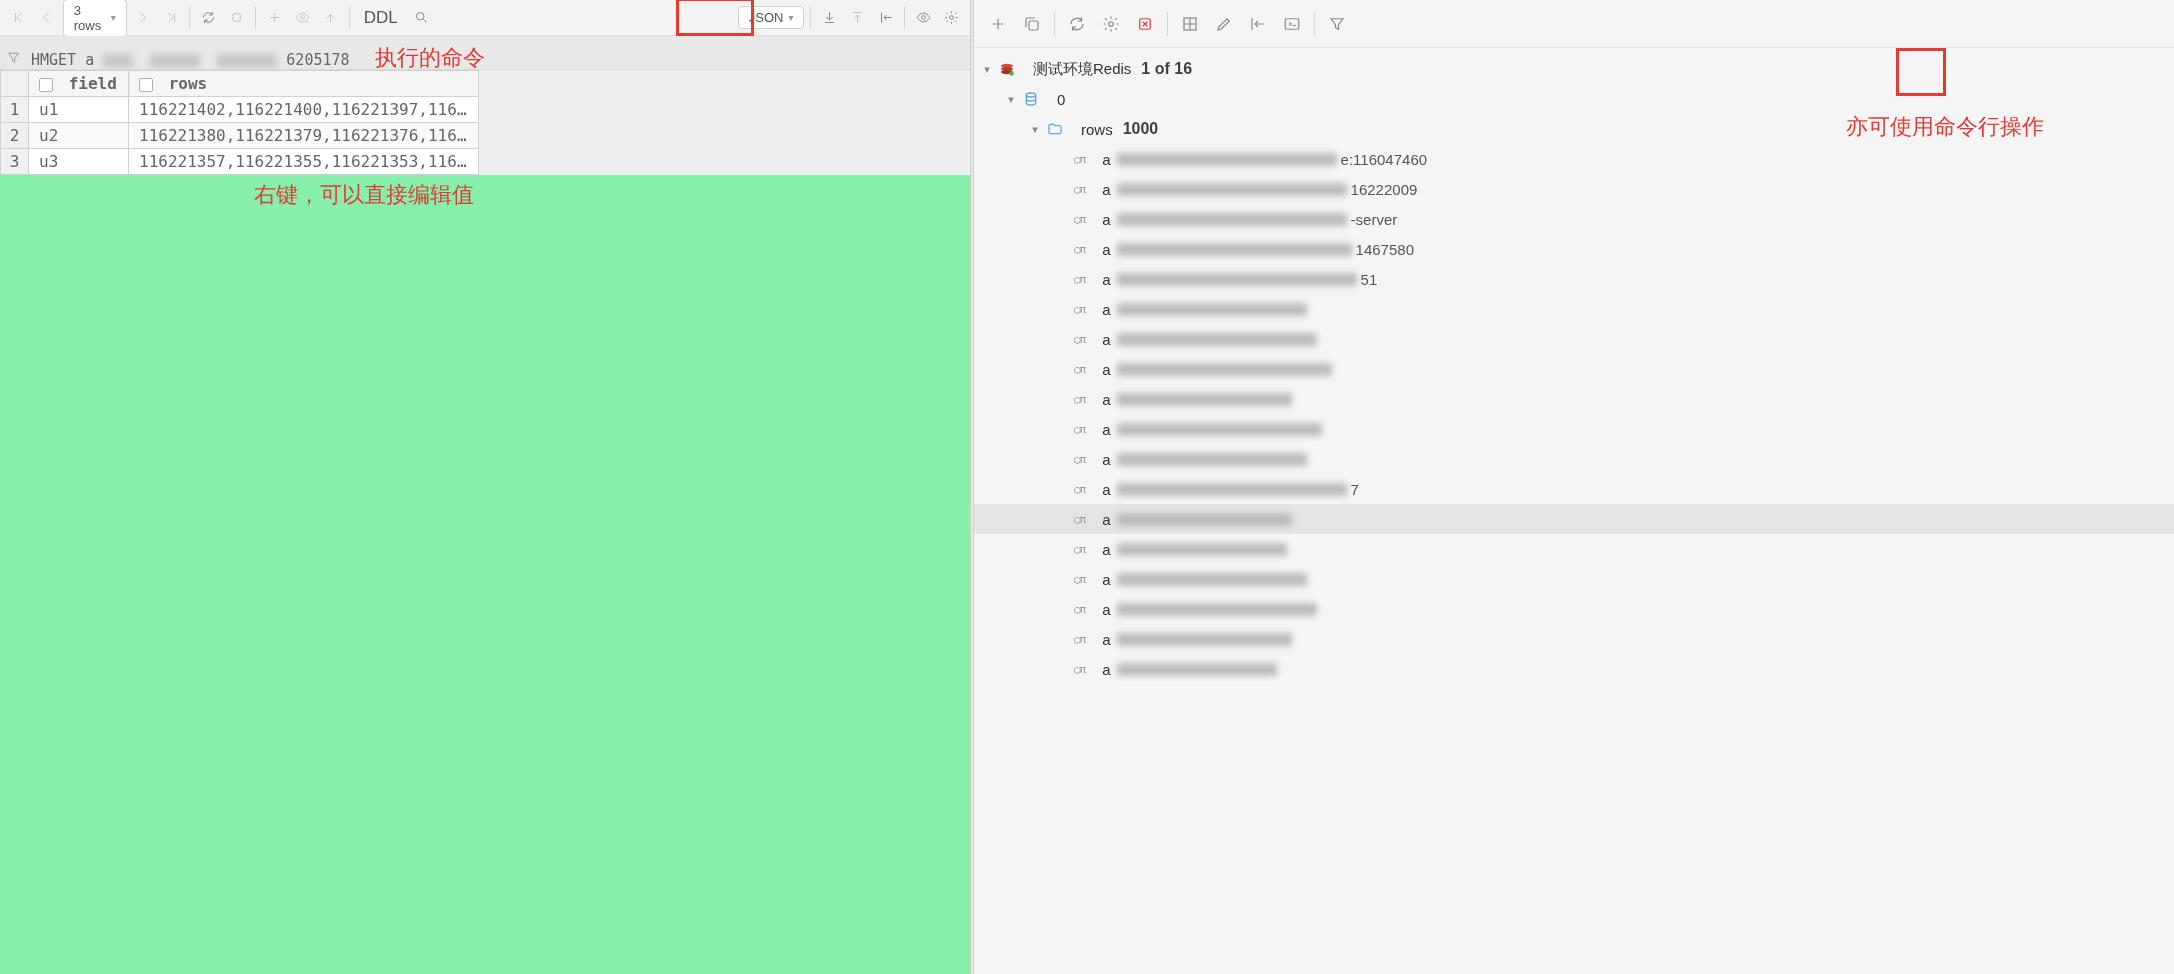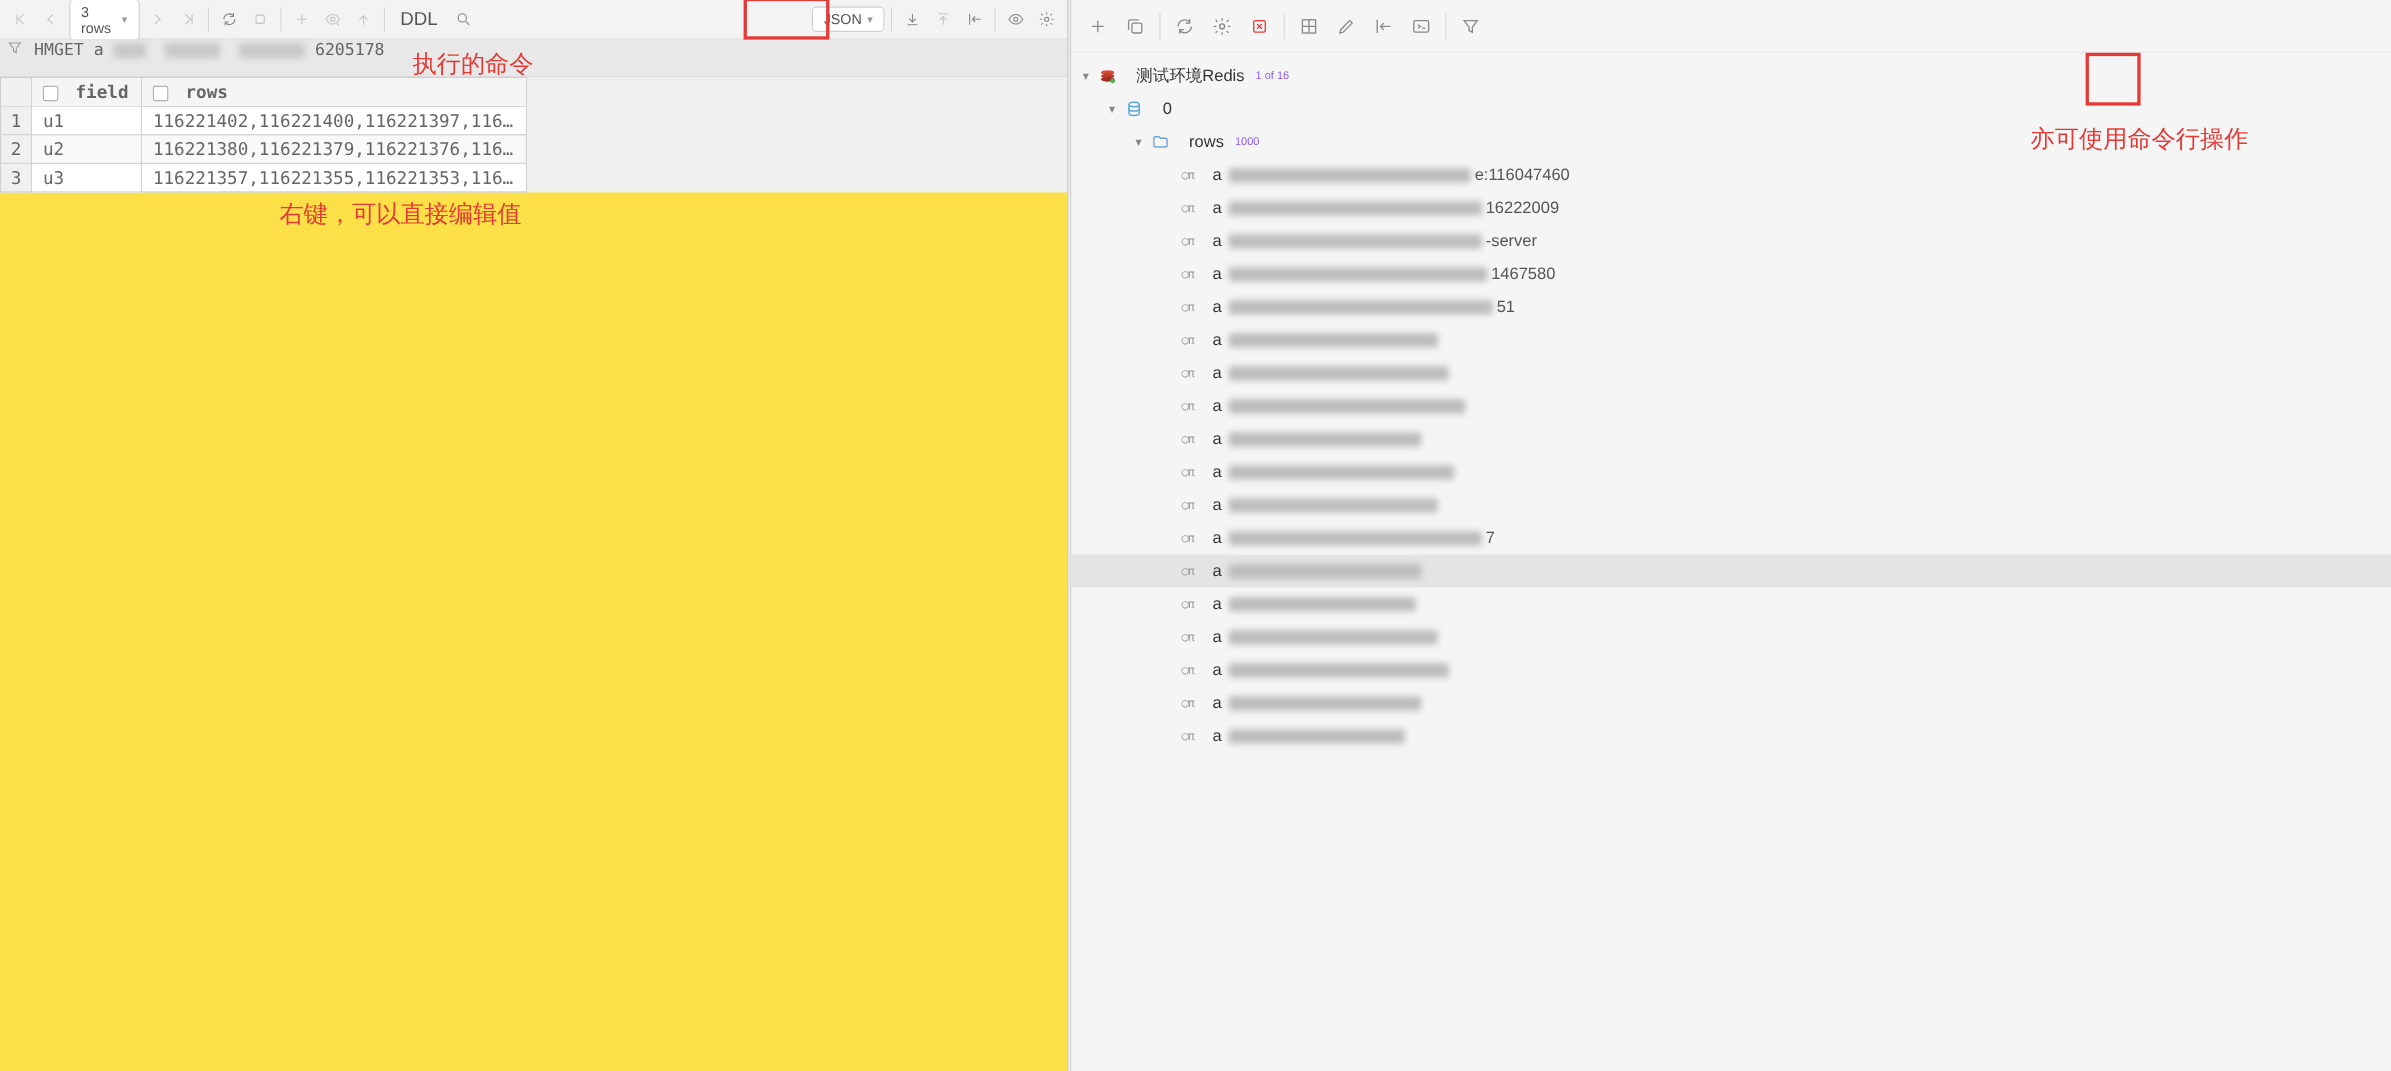--- a/index.html
+++ b/index.html
@@ -11,21 +11,21 @@
       width: 2174px;
       height: 974px;
       display: flex;
       overflow: hidden;
     }
 
     
     .left-panel {
       width: 970px;
       height: 100%;
-      background: #fde047;
+      background: #86efac;
       position: relative;
       display: flex;
       flex-direction: column;
     }
 
     
     .toolbar {
       height: 36px;
       background: #f3f3f3;
       border-bottom: 1px solid #dcdcdc;
@@ -71,21 +71,21 @@
     }
     .tb-spacer { width: 340px; }
     .chev { font-size: 10px; color: #999; }
 
     
     .cmd-row {
       height: 34px;
       background: #e8e8e8;
       border-bottom: 1px solid #dcdcdc;
       display: flex;
-      align-items: flex-start;
+      align-items: flex-end;
       padding: 0 6px;
       font-family: "Menlo", "Consolas", monospace;
       font-size: 15px;
       color: #999;
       position: relative;
     }
     .cmd-row .filter-icon { margin-right: 10px; color: #999; }
     .cmd-text .visible-part { color: #666; }
     .blur-seg {
       display: inline-block;
@@ -230,21 +230,21 @@
       font-size: 11px;
     }
     .tree-icon {
       width: 22px;
       display: flex;
       align-items: center;
       justify-content: center;
       margin-right: 4px;
     }
     .tree-label { color: #333; margin-left: 11px; }
-    .tree-hint { color: #8b5cf6; margin-left: 10px; font-size: 10px; }
+    .tree-hint { color: #404040; margin-left: 10px; font-size: 16px; font-weight: bold; }
     .key-icon {
       font-size: 11px;
       color: #999;
       font-family: monospace;
       margin-right: 6px;
       letter-spacing: -1px;
     }
     .key-blur {
       display: inline-block;
       height: 13px;

